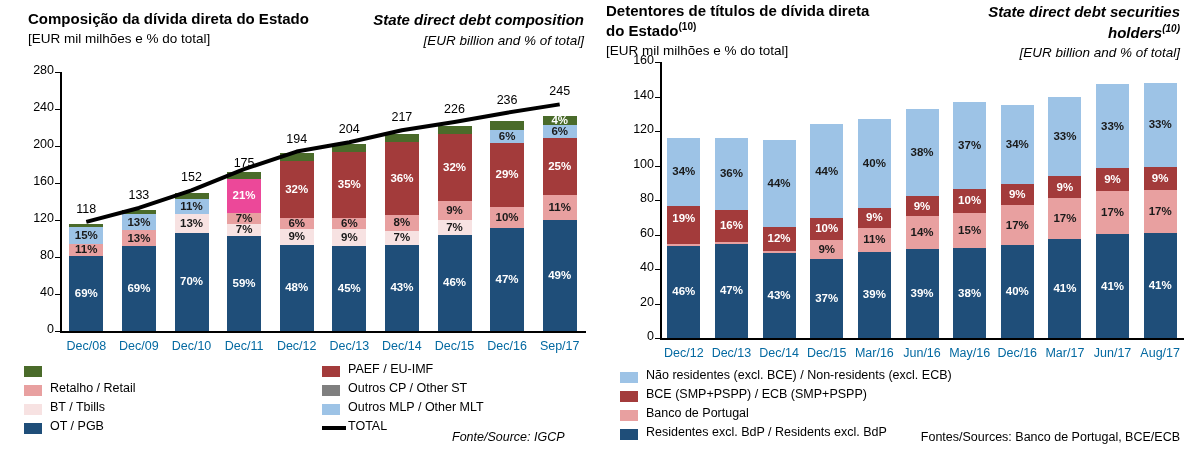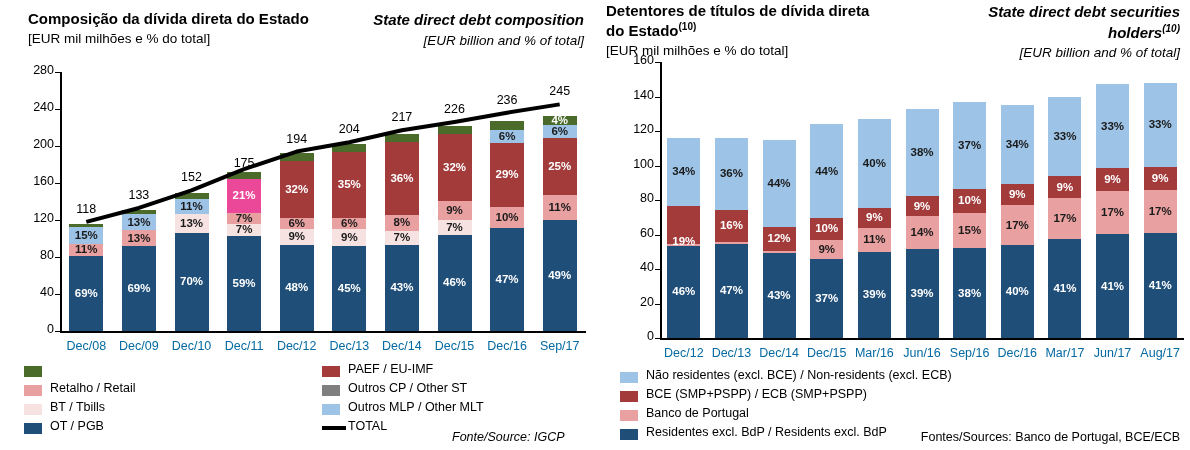--- a/index.html
+++ b/index.html
@@ -318,21 +318,21 @@
         <div class="tick-lbl" style="left: 18px; top: 87.5px; width: 40px;">140</div>
         <div class="axis-line" style="left: 59px; top: 96.5px; width: 5px; height: 1px;"></div>
         <div class="tick-lbl" style="left: 18px; top: 53px; width: 40px;">160</div>
         <div class="axis-line" style="left: 59px; top: 62px; width: 5px; height: 1px;"></div>
         <div class="bar" style="left: 71.3182px; top: 137.9px; width: 33px; height: 200.1px;">
           <div class="seg" style="bottom: 0px; height: 92.046px; background: rgb(31, 78, 121);">
             <div class="seglbl" style="top: 40.523px;">46%</div>
           </div>
           <div class="seg" style="bottom: 92.046px; height: 2.001px; background: rgb(232, 160, 160);"></div>
           <div class="seg" style="bottom: 94.047px; height: 38.019px; background: rgb(163, 59, 59);">
-            <div class="seglbl" style="top: 30px;">19%</div>
+            <div class="seglbl" style="top: 7px;">19%</div>
           </div>
           <div class="seg" style="bottom: 132.066px; height: 68.034px; background: rgb(157, 195, 230);">
             <div class="seglbl dark" style="top: 28.517px;">34%</div>
           </div>
         </div>
         <div class="xcat" style="left: 51.8182px; top: 346px; width: 72px;">Dec/12</div>
         <div class="bar" style="left: 118.955px; top: 137.9px; width: 33px; height: 200.1px;">
           <div class="seg" style="bottom: 0px; height: 94.047px; background: rgb(31, 78, 121);">
             <div class="seglbl" style="top: 41.5235px;">47%</div>
           </div>
@@ -410,21 +410,21 @@
           <div class="seg" style="bottom: 89.8035px; height: 35.4487px; background: rgb(232, 160, 160);">
             <div class="seglbl dark" style="top: 12.2244px;">15%</div>
           </div>
           <div class="seg" style="bottom: 125.252px; height: 23.6325px; background: rgb(163, 59, 59);">
             <div class="seglbl" style="top: 6.31625px;">10%</div>
           </div>
           <div class="seg" style="bottom: 148.885px; height: 87.4402px; background: rgb(157, 195, 230);">
             <div class="seglbl dark" style="top: 38.2201px;">37%</div>
           </div>
         </div>
-        <div class="xcat" style="left: 337.636px; top: 346px; width: 72px;">Sep/16</div>
+        <div class="xcat" style="left: 337.636px; top: 346px; width: 72px;">May/16</div>
         <div class="bar" style="left: 404.773px; top: 105.125px; width: 33px; height: 232.875px;">
           <div class="seg" style="bottom: 0px; height: 93.15px; background: rgb(31, 78, 121);">
             <div class="seglbl" style="top: 41.075px;">40%</div>
           </div>
           <div class="seg" style="bottom: 93.15px; height: 39.5888px; background: rgb(232, 160, 160);">
             <div class="seglbl dark" style="top: 14.2944px;">17%</div>
           </div>
           <div class="seg" style="bottom: 132.739px; height: 20.9587px; background: rgb(163, 59, 59);">
             <div class="seglbl" style="top: 4.97937px;">9%</div>
           </div>

